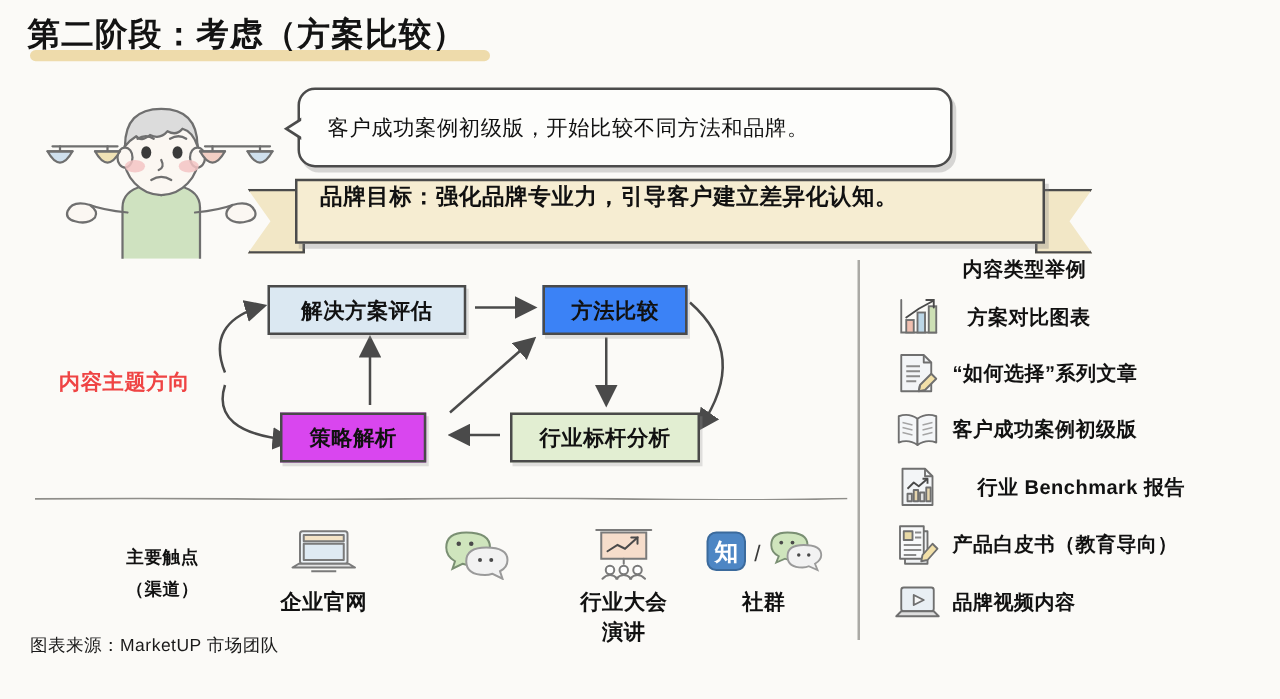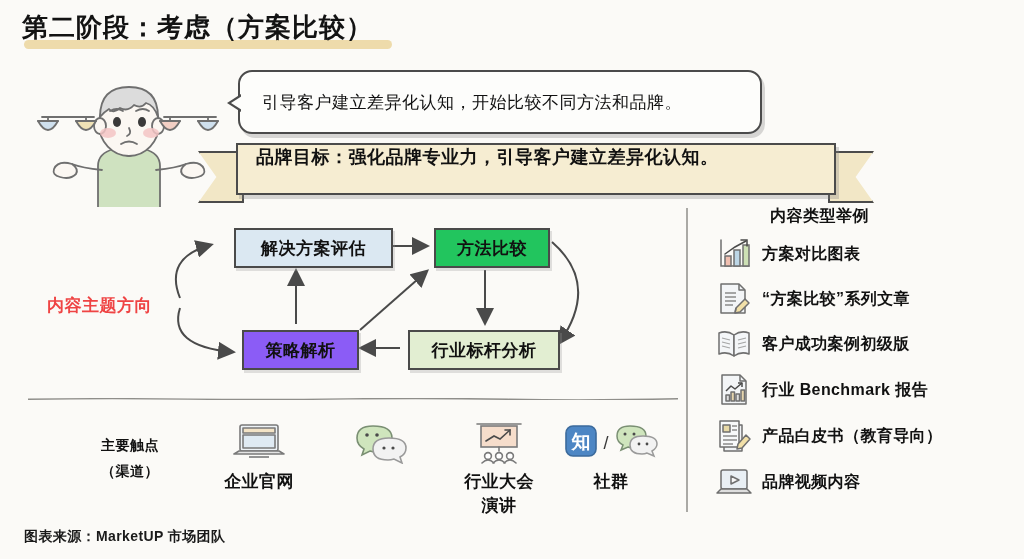--- a/index.html
+++ b/index.html
@@ -73,23 +73,23 @@
     position:absolute;left:17px;top:82px;font-size:17px;font-weight:700;
     color:#ef4444;letter-spacing:.5px;white-space:nowrap;
   }
   .node{
     position:absolute;border:2px solid #4a4a4a;
     display:flex;align-items:center;justify-content:center;
     font-size:17px;font-weight:700;color:#111;letter-spacing:.5px;
     box-shadow:2px 3px 0 rgba(150,150,150,.28);
     white-space:nowrap;
   }
-  #node-solution{left:204px;top:16px;width:155px;height:36px;background:#dbe8f2;}
-  #node-method  {left:404px;top:16px;width:112px;height:36px;background:#22c55e;}
-  #node-strategy{left:212px;top:118px;width:113px;height:36px;background:#8b5cf6;}
+  #node-solution{left:184px;top:16px;width:155px;height:36px;background:#dbe8f2;}
+  #node-method  {left:404px;top:16px;width:112px;height:36px;background:#3b82f6;}
+  #node-strategy{left:194px;top:118px;width:113px;height:36px;background:#d946ef;}
   #node-benchmark{left:378px;top:118px;width:148px;height:36px;background:#e2eed2;}
   #flow-svg{position:absolute;left:0;top:0;width:610px;height:180px;}
 
   
   #touchpoints{position:absolute;left:30px;top:412px;width:650px;height:110px;}
   #touch-title{
     position:absolute;left:30px;top:20px;width:140px;text-align:center;
     font-size:14px;font-weight:700;line-height:26px;color:#111;letter-spacing:.5px;
   }
   .touch-item{
@@ -111,30 +111,30 @@
     position:absolute;left:64px;top:6px;font-size:16px;font-weight:700;
     color:#111;letter-spacing:.5px;white-space:nowrap;
   }
   .ct-row{
     position:absolute;left:0;display:flex;align-items:center;height:40px;width:312px;
   }
   .ct-icon{width:56px;display:flex;align-items:center;justify-content:center;}
   .ct-label{
     font-size:16px;font-weight:700;color:#111;letter-spacing:.4px;white-space:nowrap;
   }
-  #ct-0{top:34px;}
+  #ct-0{top:34px;gap:12px;}
   #ct-1{top:79px;}
   #ct-2{top:124px;}
-  #ct-3{top:170px;}
+  #ct-3{top:170px;gap:20px;}
   #ct-4{top:216px;}
   #ct-5{top:262px;}
 
   
   #footer{
-    position:absolute;left:24px;top:528px;font-size:14px;font-weight:700;
+    position:absolute;left:24px;top:508px;font-size:14px;font-weight:400;
     color:#1a1a1a;letter-spacing:.4px;
   }
 </style>
 </head>
 <body>
 
 <div class="stage">
 
   <div id="title-wrap">
     <div id="title-underline"></div>
@@ -189,21 +189,21 @@
         <path d="M174 59 q10 18 20 0 z" fill="#cfe0ee"></path>
         <path d="M136 59 L156 59"></path>
           <path d="M174 59 L194 59"></path>
       </g>
     </svg>
   </div>
 
   <div id="speech-bubble">
     <div id="speech-tail"></div>
     <div id="speech-tail-in"></div>
-    <div id="speech-text">引导客户建立差异化认知，开始比较不同方法和品牌。</div>
+    <div id="speech-text">客户成功案例初级版，开始比较不同方法和品牌。</div>
   </div>
 
   <div id="ribbon">
     <div class="ribbon-tail" id="ribbon-tail-left"></div>
     <div class="ribbon-tail" id="ribbon-tail-right"></div>
     <div id="ribbon-body">
       <div id="ribbon-text">品牌目标：强化品牌专业力，引导客户建立差异化认知。</div>
     </div>
   </div>
 
@@ -362,21 +362,21 @@
         <svg width="36" height="34" viewBox="0 0 36 34">
           <g stroke="#6f6f6f" stroke-width="1.5" fill="none" stroke-linejoin="round">
             <path d="M5 2 L23 2 L29 8 L29 31 L5 31 z" fill="#f3f5f7"></path>
             <path d="M23 2 L23 8 L29 8"></path>
             <path d="M9 11 L20 11 M9 15 L20 15 M9 19 L20 19 M9 23 L17 23" stroke="#8a8a8a"></path>
             <path d="M20 26 L29 17 L33 21 L24 30 L19 31 z" fill="#f2e0a8"></path>
             <path d="M19 31 L20 26"></path>
           </g>
         </svg>
       </div>
-      <div class="ct-label">“方案比较”系列文章</div>
+      <div class="ct-label">“如何选择”系列文章</div>
     </div>
 
     <div class="ct-row" id="ct-2">
       <div class="ct-icon">
         <svg width="36" height="34" viewBox="0 0 36 34">
           <g stroke="#6f6f6f" stroke-width="1.5" fill="none" stroke-linejoin="round">
             <path d="M3 6 q8 -3 15 2 L18 29 q-7 -5 -15 -2 z" fill="#f4f6f8"></path>
             <path d="M33 6 q-8 -3 -15 2 L18 29 q7 -5 15 -2 z" fill="#f4f6f8"></path>
             <path d="M6 11 L14 13 M6 15 L14 17 M6 19 L14 21" stroke="#a5a5a5" stroke-width="1.1"></path>
             <path d="M30 11 L22 13 M30 15 L22 17 M30 19 L22 21" stroke="#a5a5a5" stroke-width="1.1"></path>

